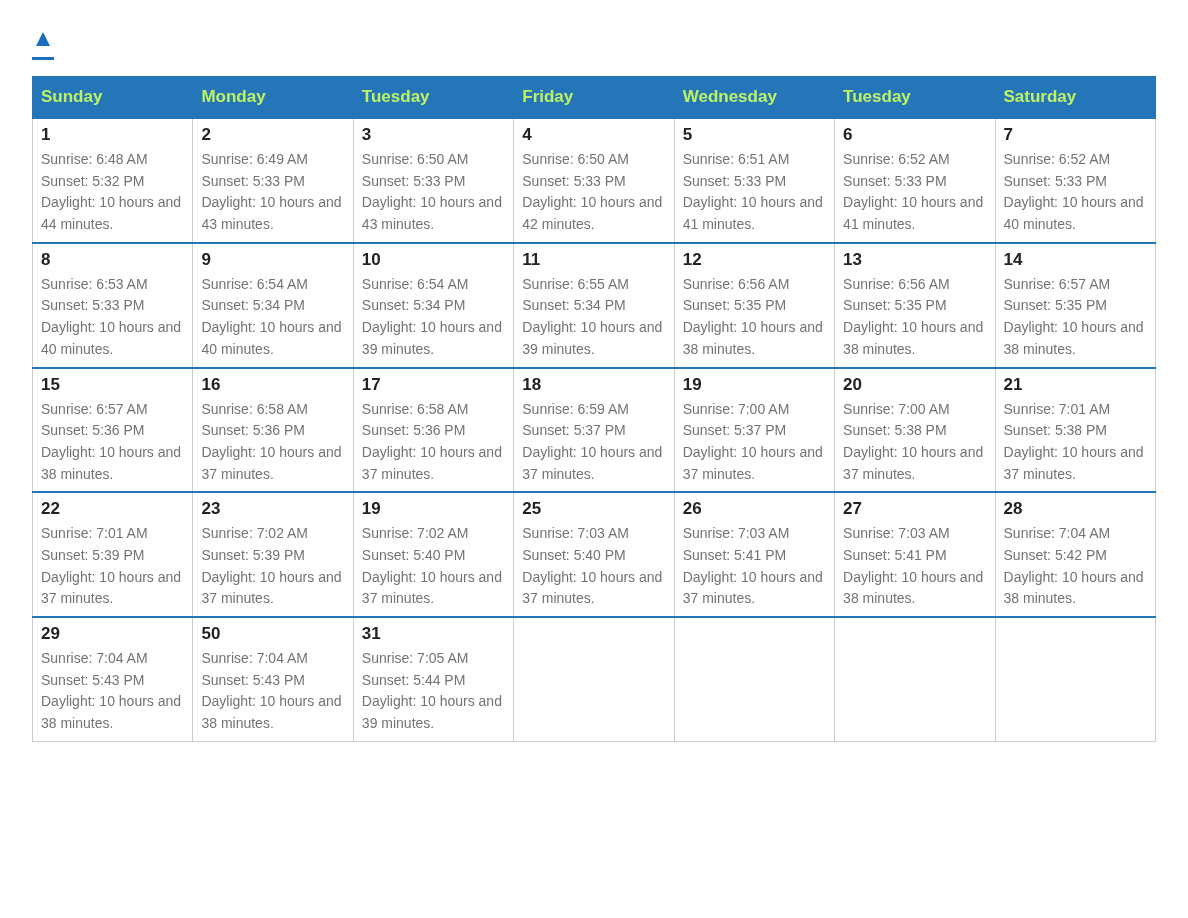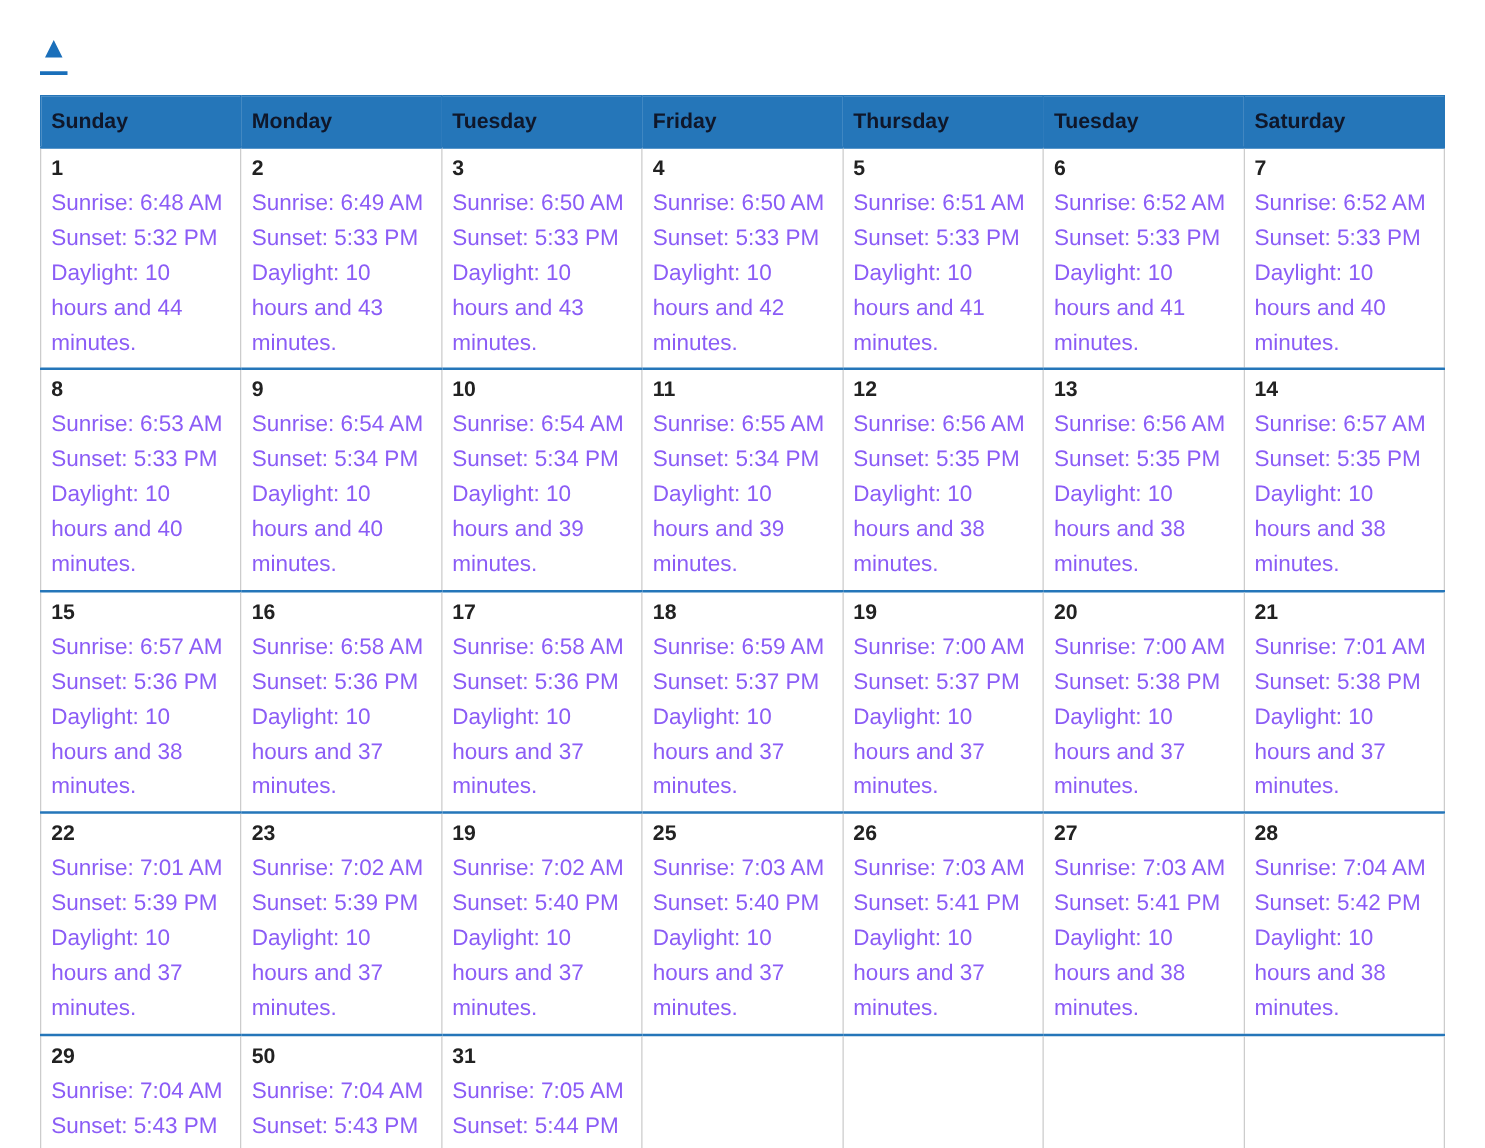--- a/index.html
+++ b/index.html
@@ -50,21 +50,21 @@
       color: #444;
       margin-top: 4px;
     }
     .calendar-table {
       width: 100%;
       border-collapse: collapse;
       margin-top: 8px;
     }
     .calendar-table thead tr th {
       background: #2576b9;
-      color: #0f172a;
+      color: #bef264;
       font-size: 17px;
       font-weight: bold;
       padding: 10px 8px;
       text-align: left;
       border: 1px solid #2576b9;
     }
     .calendar-table tbody tr td {
       border: 1px solid #ccc;
       vertical-align: top;
       padding: 6px 8px;
@@ -77,23 +77,23 @@
     .calendar-table tbody tr td.empty {
       background: #fff;
     }
     .day-number {
       font-size: 17px;
       font-weight: bold;
       margin-bottom: 4px;
       display: block;
     }
     .day-info {
-      font-size: 18px;
+      font-size: 14px;
       line-height: 1.55;
-      color: #8b5cf6;
+      color: #737373;
     }
     
     .calendar-table tbody tr.week-row td {
       border-top: 2px solid #2576b9;
     }
   </style>
 </head>
 <body>
 
 <div class="header-area">
@@ -115,21 +115,21 @@
   </div>
 </div>
 
 <table class="calendar-table">
   <thead>
     <tr>
     <th>Sunday</th>
         <th>Monday</th>
         <th>Tuesday</th>
         <th>Friday</th>
-        <th>Thursday</th>
+        <th>Wednesday</th>
         <th>Tuesday</th>
         <th>Saturday</th>
       </tr>
   </thead>
   <tbody id="calendar-body">
   <tr class="week-row">
         <td>
           <span class="day-number">1</span>
 <div class="day-info">Sunrise: 6:48 AM<br>Sunset: 5:32 PM<br>Daylight: 10 hours and 44 minutes.</div>
         </td>

